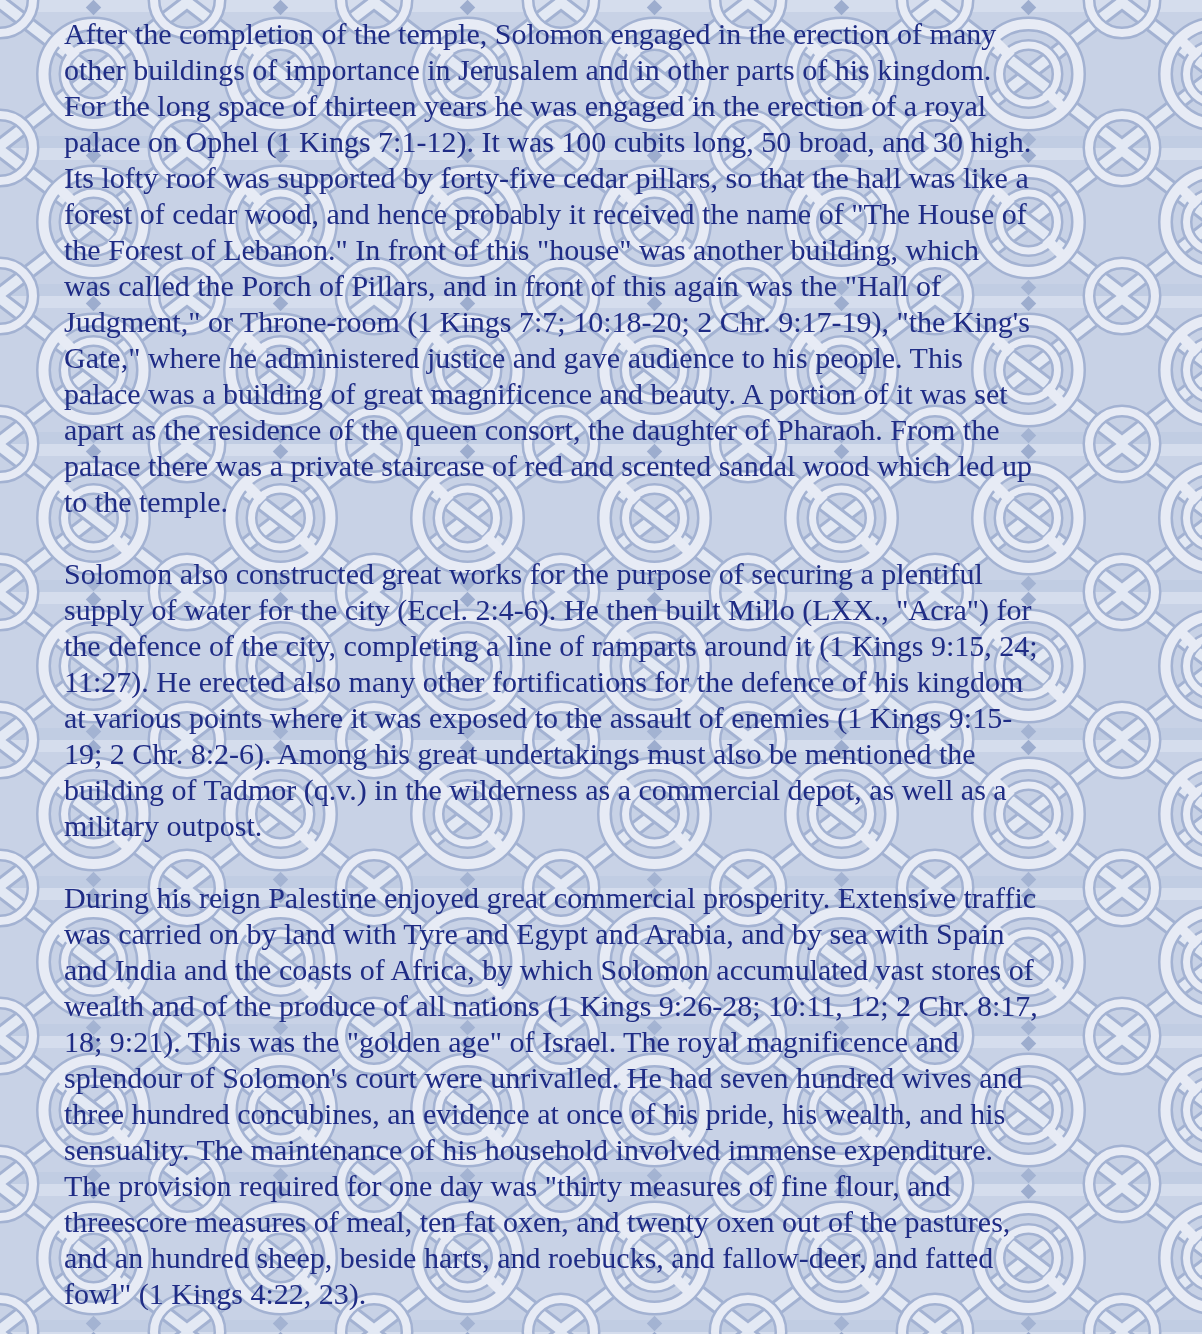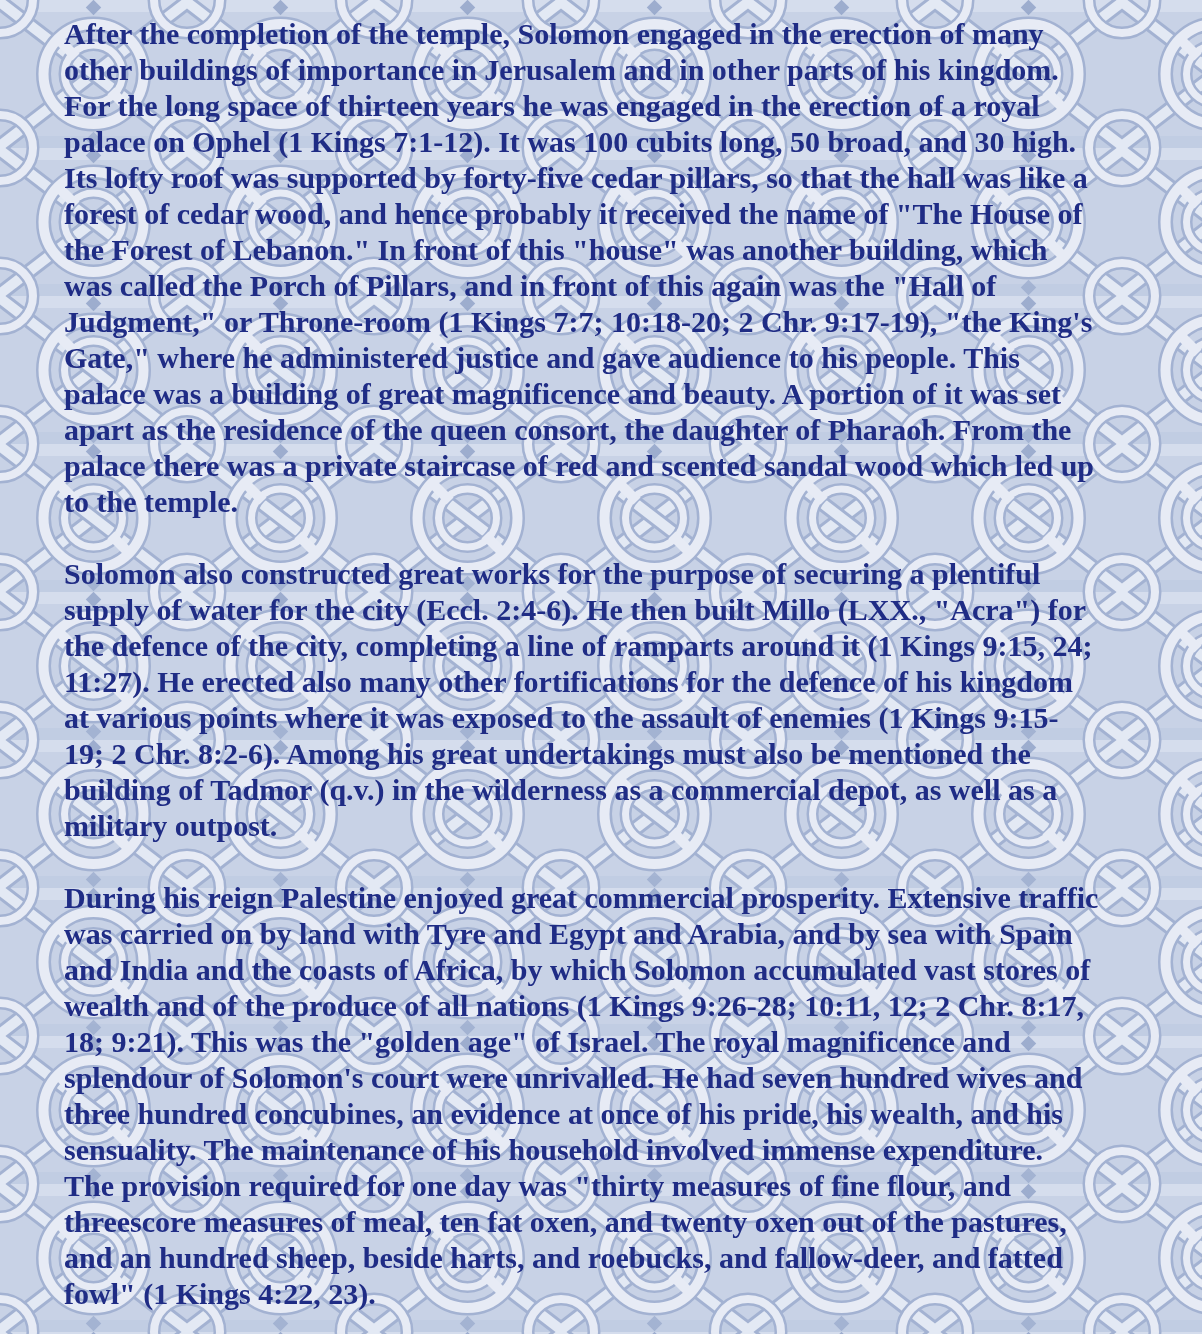--- a/index.html
+++ b/index.html
@@ -19,21 +19,21 @@
     width: 1202px;
     height: 1334px;
     display: block;
   }
   .content {
     position: relative;
     box-sizing: border-box;
     width: 1202px;
     padding: 16px 18px 0 64px;
     font-family: "Liberation Serif", "DejaVu Serif", serif;
-    font-weight: bold;
+    font-weight: normal;
     font-size: 30px;
     line-height: 36px;
     color: var(--text-color, #1f2c85);
   }
   .content p {
     margin: 0 0 36px 0;
     width: 1122px;
     white-space: pre-line;
   }
 </style>

